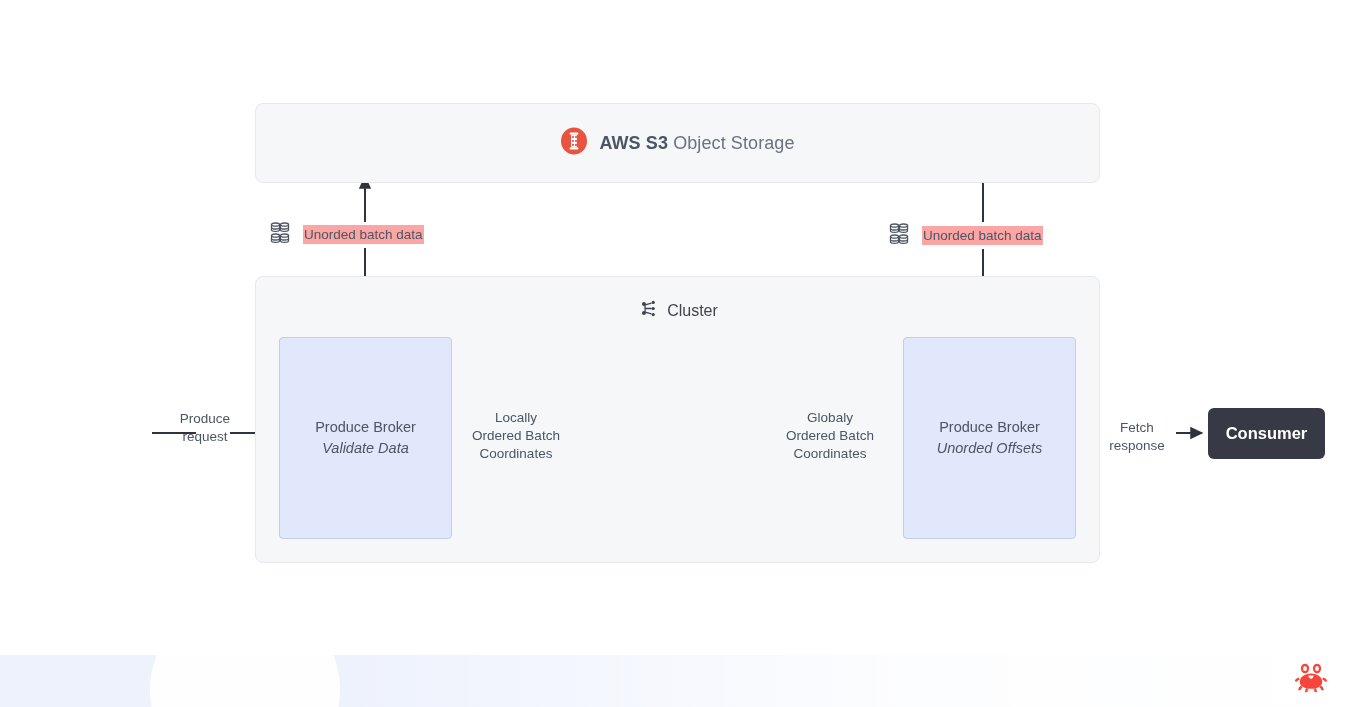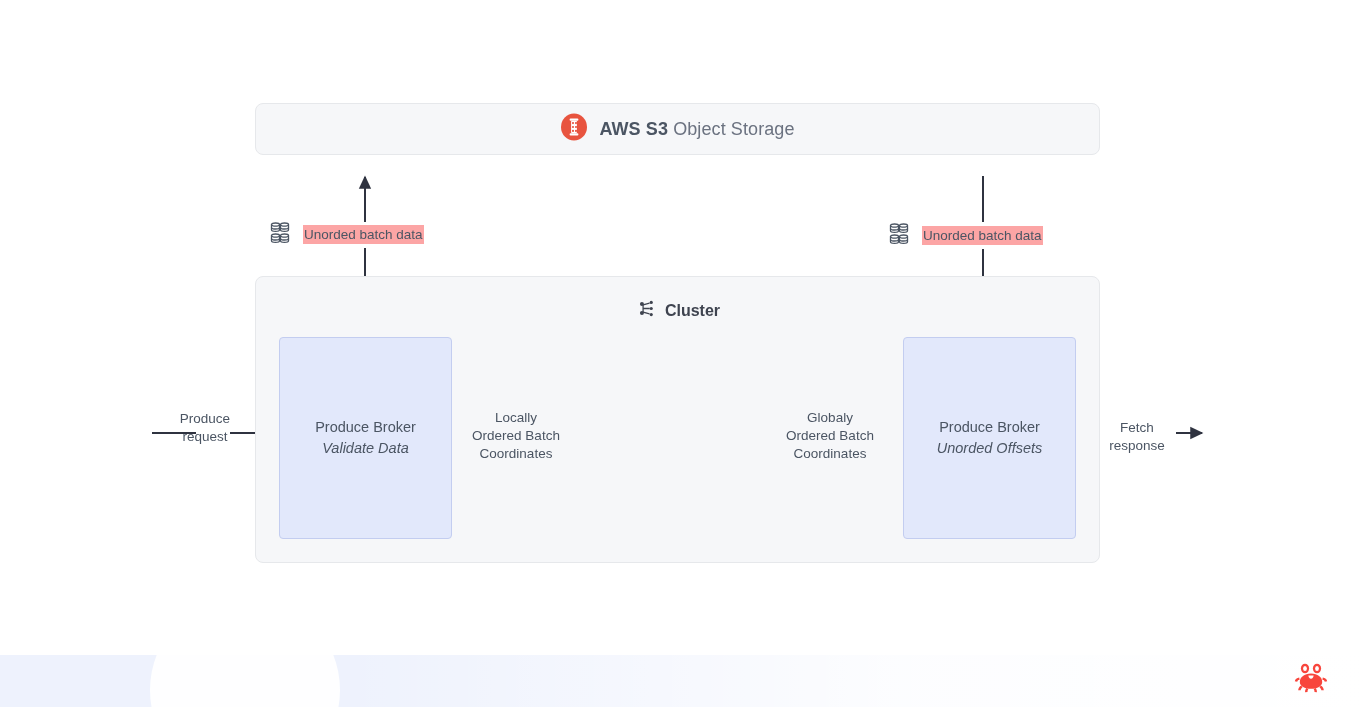--- a/index.html
+++ b/index.html
@@ -42,21 +42,21 @@
   #footer-logo {
     position: absolute;
     left: 1291px; top: 658px;
     width: 40px; height: 40px;
   }
 
   
   #s3-panel {
     position: absolute;
     left: 255px; top: 103px;
-    width: 845px; height: 52px;
+    width: 845px; height: 80px;
     background: #f6f7f9;
     border: 1px solid #e6e8eb;
     border-radius: 8px;
     display: flex; align-items: center; justify-content: center;
   }
   .s3-inner { display: flex; align-items: center; gap: 11px; }
   .s3-label { font-size: 18px; color: #6b7280; letter-spacing: .1px; }
   .s3-label b { color: #4b5563; font-weight: bold; }
 
   
@@ -68,21 +68,21 @@
     border: 1px solid #e6e8eb;
     border-radius: 8px;
   }
   #cluster-title {
     position: absolute;
     left: 0; top: 22px;
     width: 845px;
     display: flex; align-items: center; justify-content: center; gap: 9px;
   }
   #cluster-title .txt {
-    font-size: 16px; font-weight: bold; color: #3f4450; text-align: right;
+    font-size: 16px; font-weight: normal; color: #3f4450; text-align: right;
   }
 
   
   .node-box {
     position: absolute;
     top: 337px;
     width: 173px; height: 202px;
     background: #e2e8fb;
     border: 1px solid #c3cdf0;
     border-radius: 4px;
@@ -310,19 +310,22 @@
   </div>
 
 
   <div class="node-box" id="node-produce-broker-2">
     <div class="node-text">
       <span class="node-title">Produce Broker</span>
       <span class="node-sub">Unorded Offsets</span>
     </div>
   </div>
 
+  <div class="endpoint" id="endpoint-consumer">
+    <span>Consumer</span>
+  </div>
 
   <div class="edge-label" id="label-produce-request">Produce<br>request</div>
   <div class="edge-label" id="label-locally">Locally<br>Ordered Batch<br>Coordinates</div>
   <div class="edge-label" id="label-globaly">Globaly<br>Ordered Batch<br>Coordinates</div>
   <div class="edge-label" id="label-fetch">Fetch<br>response</div>
 
 </div>
 
 </body></html>

